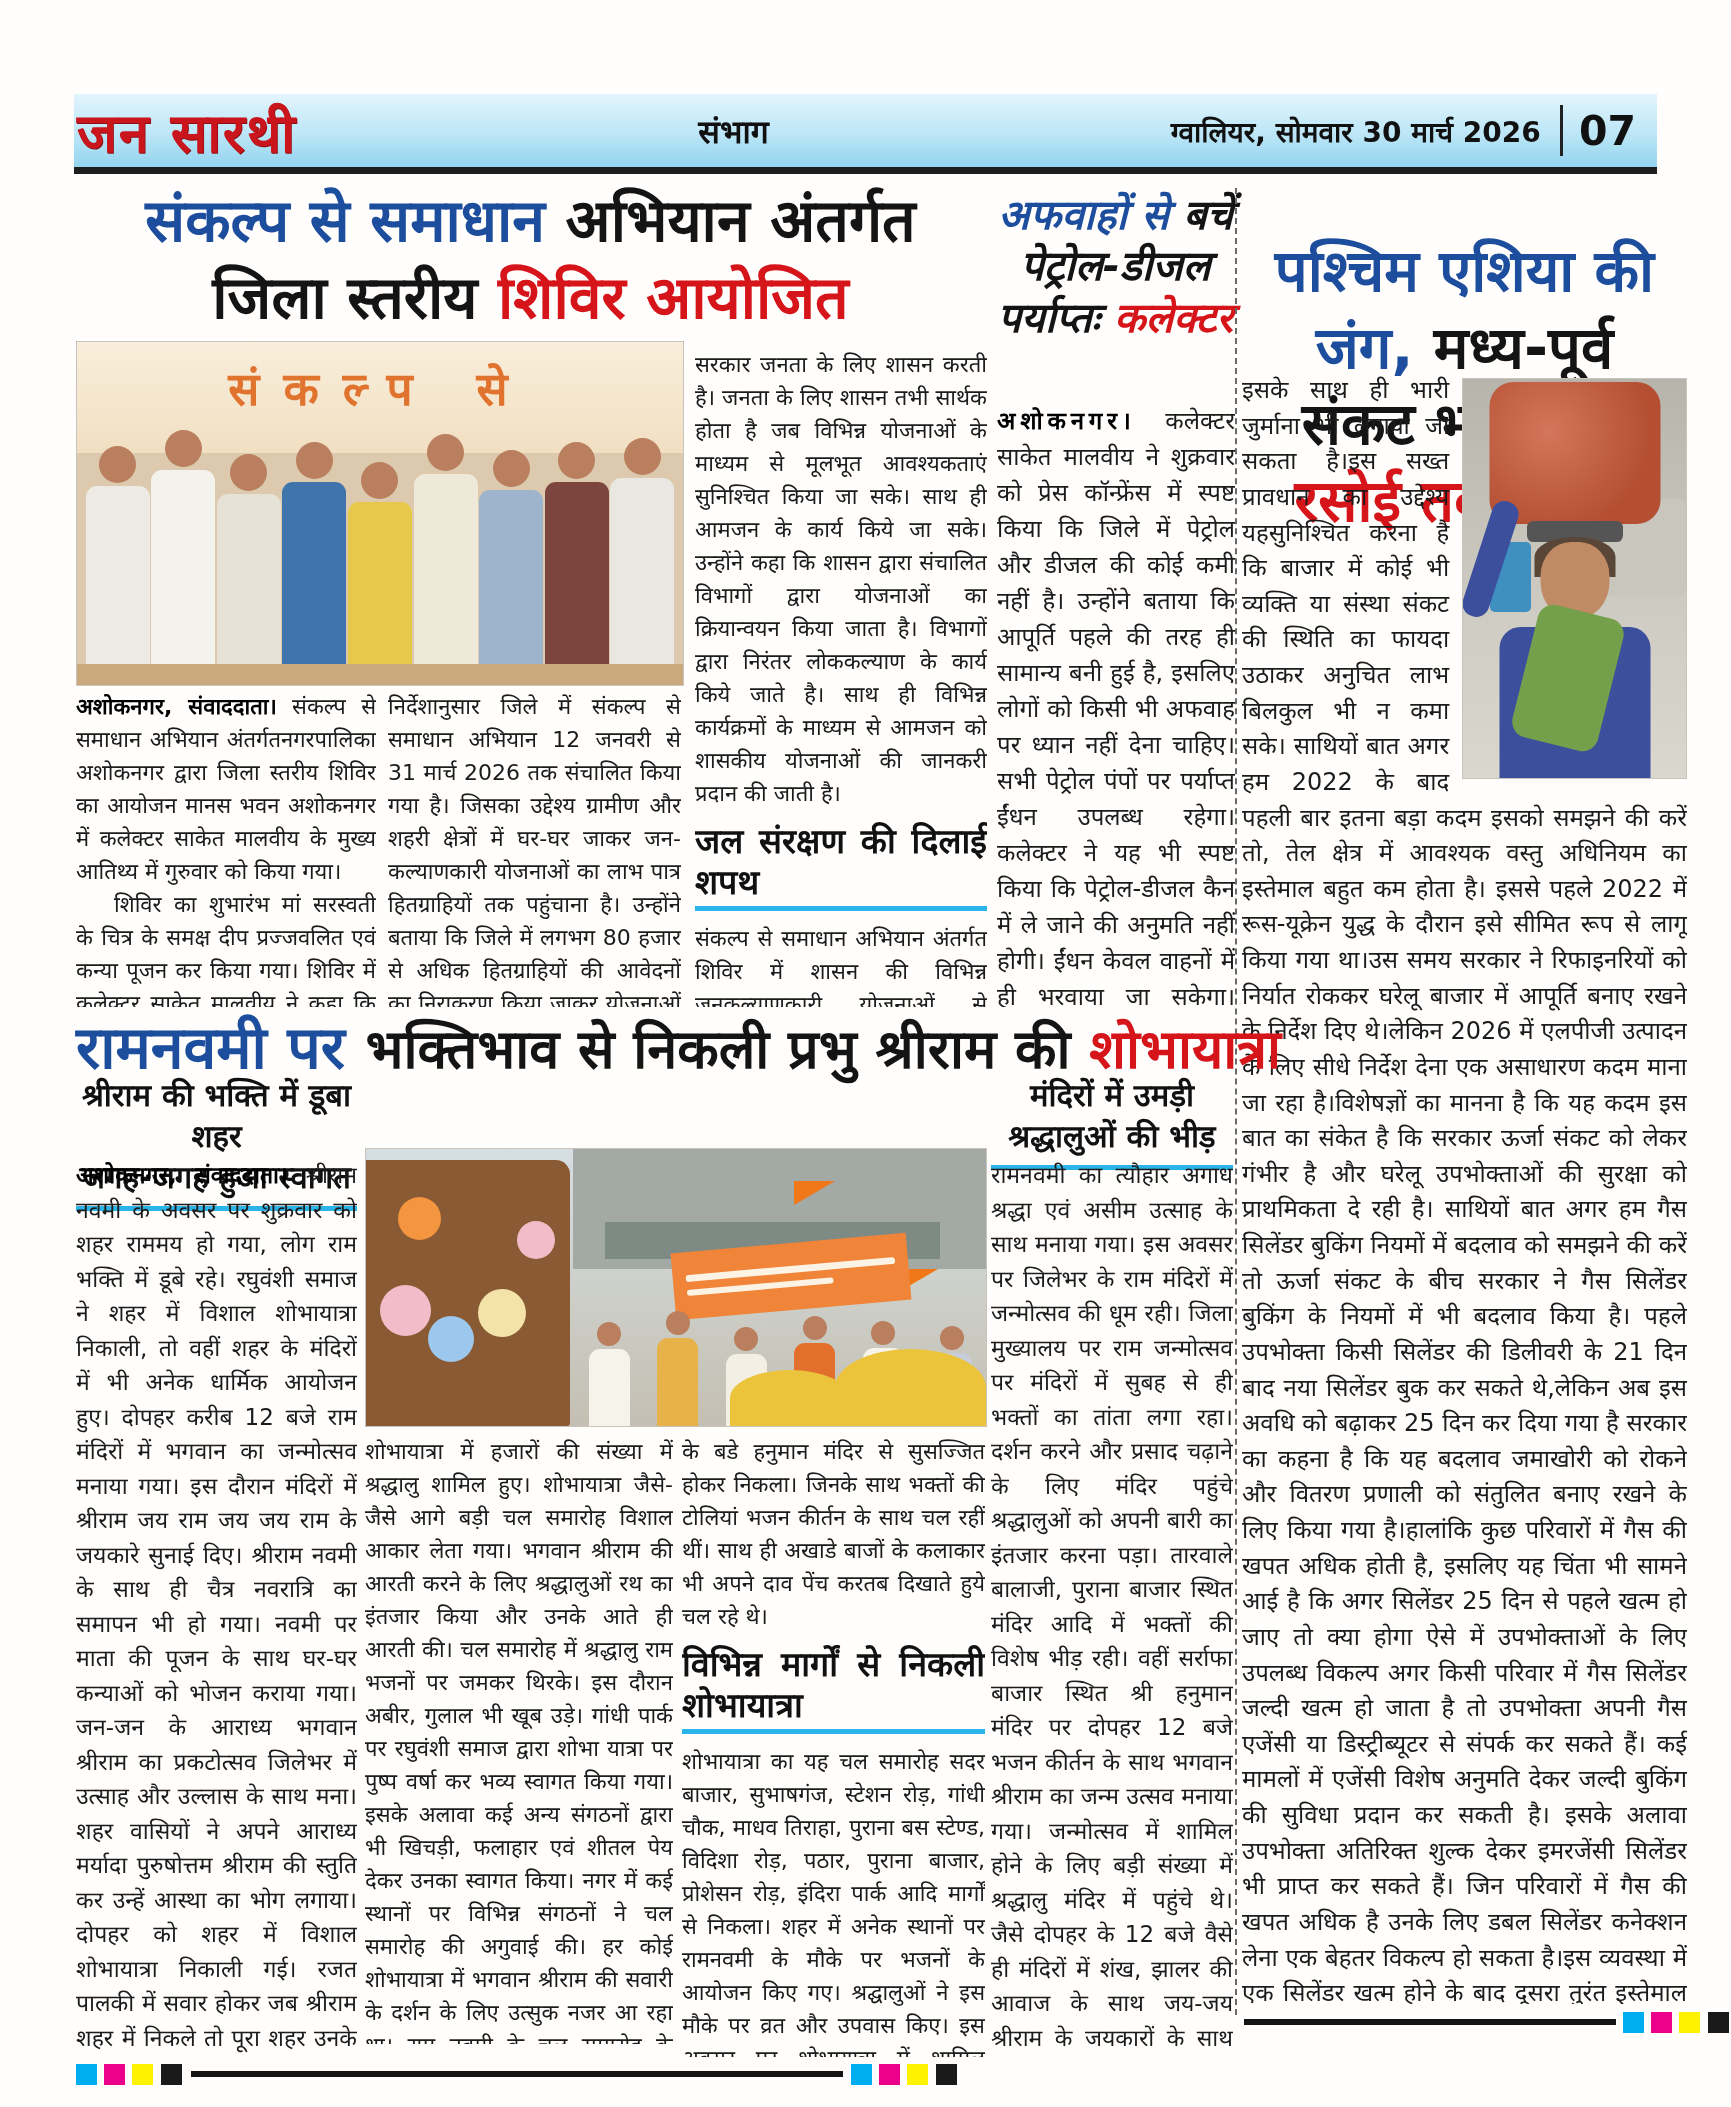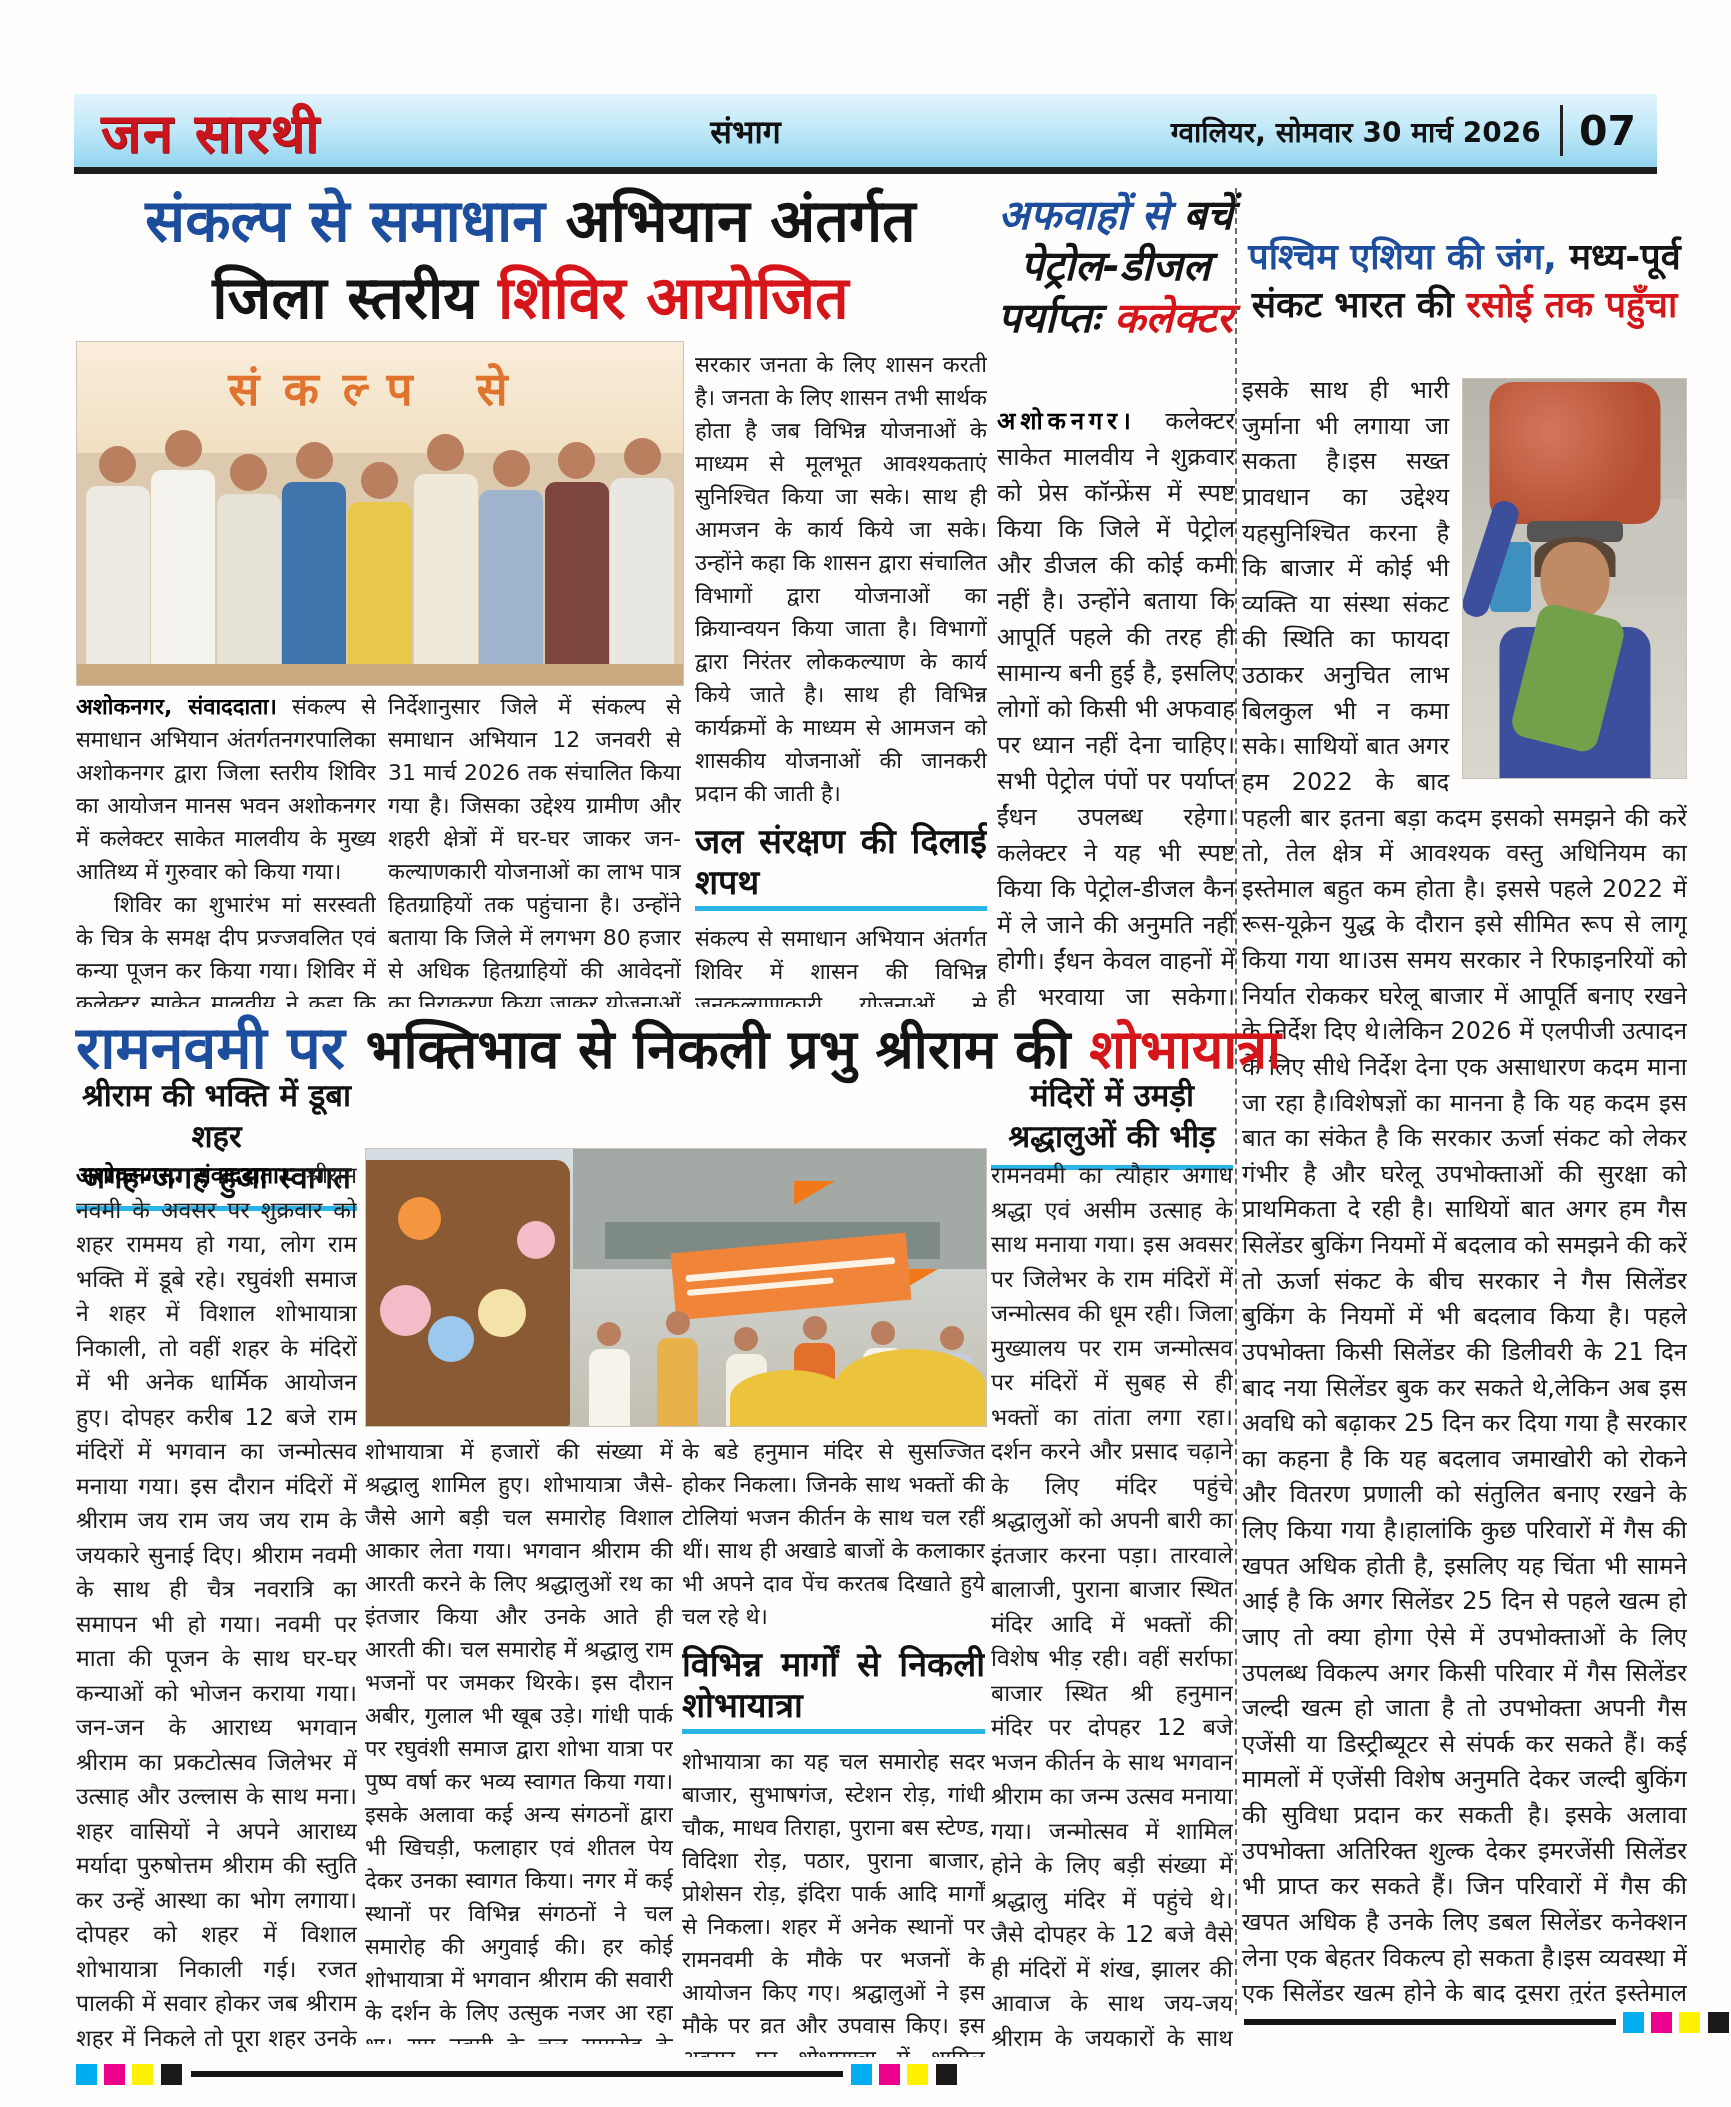--- a/index.html
+++ b/index.html
@@ -9,32 +9,32 @@
   .c-blue{color:#1d4e9e;}
   .c-red{color:#d6151b;}
   .c-black{color:#141414;}
   .justify{text-align:justify;text-justify:inter-word;}
   .body-text{font-size:22px;line-height:1.5;color:#1b1b1b;overflow:hidden;}
   .dateline{font-weight:bold;color:#000;margin-top:12px;}
   
   .header{top:94px;left:74px;width:1583px;height:73px;
           background:linear-gradient(180deg,#e2f5fd 0%,#bce6f7 55%,#93d4ef 100%);
           display:flex;align-items:center;}
-  .masthead{color:#c9151b;font-size:54px;font-weight:bold;padding-left:27px;letter-spacing:1.6px;
+  .masthead{color:#c9151b;font-size:54px;font-weight:bold;padding-left:3px;letter-spacing:1.6px;
             text-shadow:0.8px 0.8px 0 #8c0e12;}
   .header-center{flex:1;text-align:center;font-size:32px;font-weight:bold;color:#111;}
   .header-date{font-size:28px;font-weight:bold;color:#111;padding-right:19px;text-align:center;}
   .header-divider{width:3.2px;height:51px;background:#222;margin-right:16px;}
   .header-page{font-size:41px;font-weight:bold;color:#111;padding-right:21px;}
   .header-rule{top:167px;left:74px;width:1583px;height:7.2px;background:#1e1e1e;}
   
   .a1-headline{top:183px;left:76px;width:909px;font-size:59px;font-weight:bold;line-height:1.3;text-align:center;}
   .a2-headline{top:190px;left:996px;width:239px;font-size:41px;font-weight:bold;line-height:1.25;text-align:center;font-style:italic;}
   .a4-kicker{top:193px;left:1242px;width:445px;font-size:29px;font-weight:bold;text-align:center;color:#111;}
-  .a4-headline{top:233px;left:1239px;width:451px;font-size:36px;font-weight:bold;line-height:1.32;text-align:center;}
+  .a4-headline{top:233px;left:1239px;width:451px;font-size:58px;font-weight:bold;line-height:1.32;text-align:center;}
   .a3-headline{top:1005px;left:76px;width:1158px;font-size:54px;font-weight:bold;text-align:center;white-space:nowrap;}
   .a3-headline .lead{font-size:59px;}
   .subhead{font-size:31px;font-weight:bold;text-align:center;line-height:1.32;color:#111;}
   .cyan-rule{height:5.6px;background:#2ab4e8;margin-top:8px;}
   .inline-subhead{font-size:34px;font-weight:bold;color:#111;line-height:1.2;margin:11px 0 3.2px 0;}
   
   .photo{overflow:hidden;border:0.8px solid #c8c4bc;}
   .photo1{top:341px;left:76px;width:606px;height:343px;background:#dcc9ae;}
   .p1-banner{position:absolute;top:0;left:0;right:0;height:111px;
              background:linear-gradient(180deg,#f9eedb,#f1dfc2);text-align:center;}

